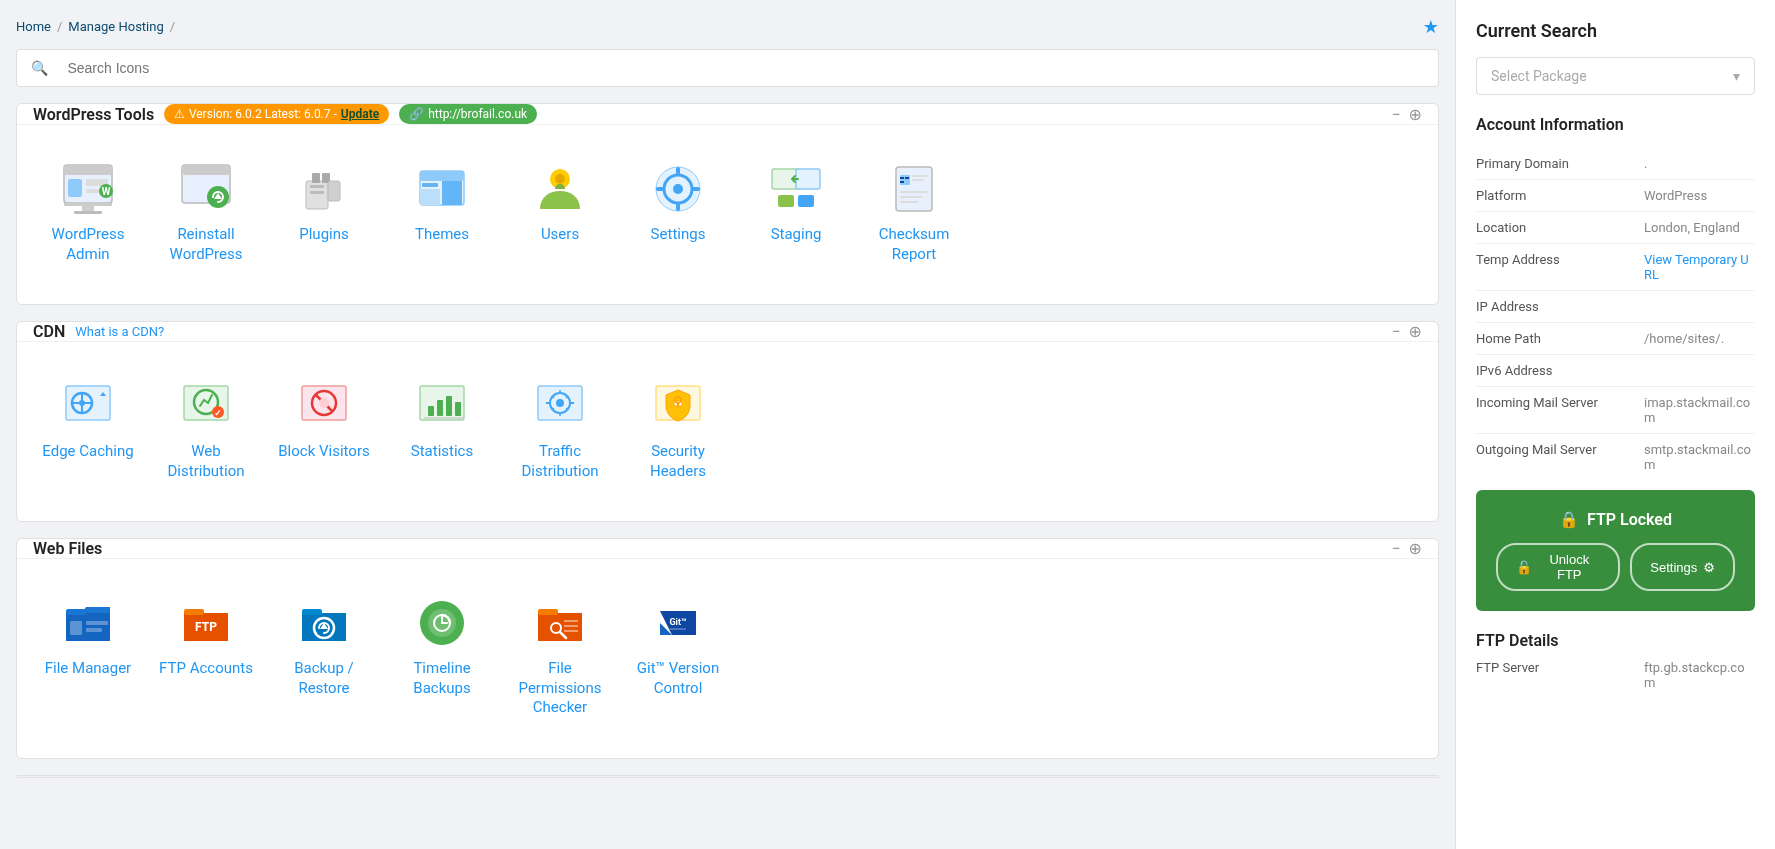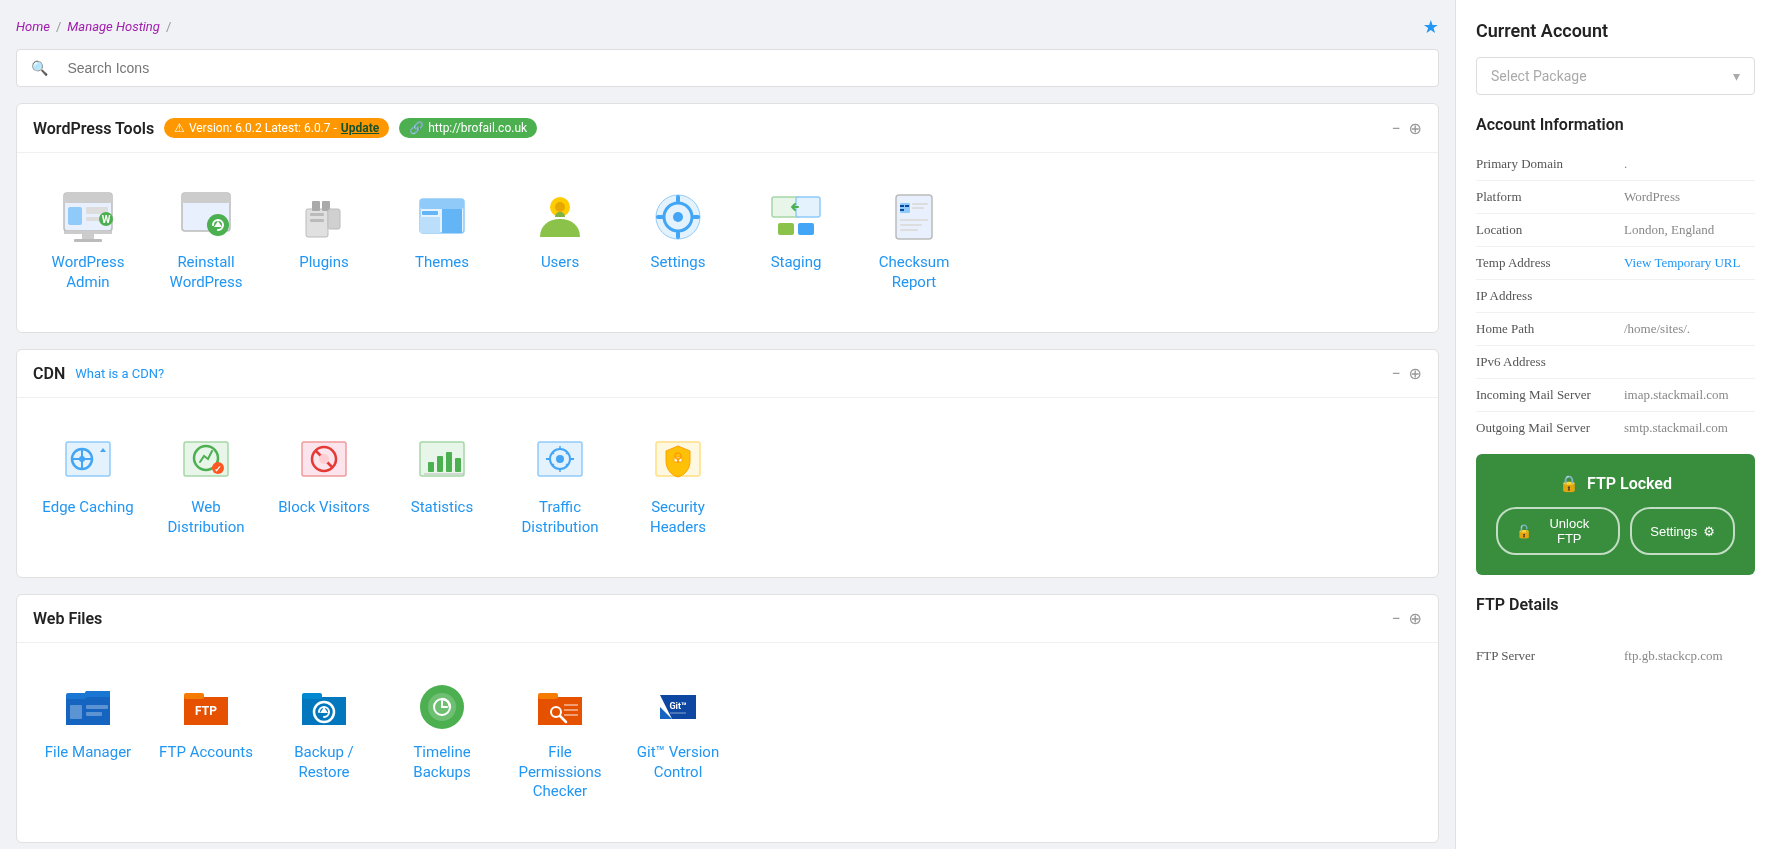--- a/index.html
+++ b/index.html
@@ -5,32 +5,32 @@
     * { box-sizing: border-box; margin: 0; padding: 0; }
     body { font-family: -apple-system, BlinkMacSystemFont, 'Segoe UI', Roboto, sans-serif; background: #f0f2f5; color: #333; font-size: 14px; }
     
     .main-layout { display: flex; min-height: 100vh; }
     
     .left-panel { flex: 1; padding: 16px; overflow-y: auto; }
     .right-panel { width: 320px; background: #fff; border-left: 1px solid #e0e0e0; padding: 20px; overflow-y: auto; }
     
     
     .breadcrumb { font-size: 13px; color: #666; margin-bottom: 12px; display: flex; align-items: center; gap: 6px; }
-    .breadcrumb a { color: #a21caf; text-decoration: none; font-style: italic; }
+    .breadcrumb a { color: #0c4a6e; text-decoration: none; }
     .breadcrumb .sep { color: #999; }
     .breadcrumb-star { margin-left: auto; color: #2196F3; font-size: 18px; cursor: pointer; }
     
     
     .search-bar { background: #fff; border: 1px solid #ddd; border-radius: 4px; padding: 10px 14px; display: flex; align-items: center; gap: 8px; margin-bottom: 16px; }
     .search-bar input { border: none; outline: none; width: 100%; font-size: 14px; color: #a16207; margin-left: 11px; }
     .search-bar .search-icon { color: #aaa; }
     
     
     .section { background: #fff; border: 1px solid #e0e0e0; border-radius: 6px; margin-bottom: 16px; }
-    .section-header { display: flex; align-items: center; padding: 14px 16px; border-bottom: 1px solid #f0f0f0; gap: 10px; }
+    .section-header { display: flex; align-items: center; padding: 0 16px; border-bottom: 1px solid #f0f0f0; gap: 10px; }
     .section-title { font-size: 16px; font-weight: 600; color: #222; }
     .section-header-actions { margin-left: auto; display: flex; align-items: center; gap: 8px; }
     .section-header-actions .action-icon { color: #999; cursor: pointer; font-size: 16px; }
     
     
     .version-badge { background: #ff9800; color: #fff; border-radius: 12px; padding: 3px 10px; font-size: 12px; display: flex; align-items: center; gap: 4px; }
     .version-badge .update-link { color: #14532d; text-decoration: underline; cursor: pointer; font-weight: bold; }
     .url-badge { background: #4CAF50; color: #fff; border-radius: 12px; padding: 3px 10px; font-size: 12px; display: flex; align-items: center; gap: 4px; cursor: pointer; }
     
     
@@ -47,34 +47,34 @@
     
     
     .right-panel h2 { font-size: 18px; font-weight: 600; color: #222; margin-bottom: 16px; }
     
     
     .select-package { width: 100%; padding: 10px 14px; border: 1px solid #ddd; border-radius: 4px; font-size: 14px; color: #aaa; background: #fff; cursor: pointer; display: flex; align-items: center; justify-content: space-between; margin-bottom: 20px; }
     
     
     .account-info-section { margin-bottom: 10px; }
     .account-info-section h2 { font-size: 16px; font-weight: 600; margin-bottom: 14px; }
-    .info-row { display: flex; align-items: flex-start; padding: 8px 0; border-bottom: 1px solid #f0f0f0; gap: 8px; font-family: Liberation Serif, serif; }
+    .info-row { display: flex; align-items: flex-start; padding: 8px 0; border-bottom: 1px solid #f0f0f0; gap: 28px; }
     .info-row:last-child { border-bottom: none; }
     .info-label { color: #555; font-size: 13px; min-width: 140px; flex-shrink: 0; }
     .info-value { color: #888; font-size: 13px; word-break: break-all; }
     .info-value.link { color: #2196F3; cursor: pointer; }
     
     
     .ftp-locked-banner { background: #388e3c; border-radius: 6px; padding: 20px; text-align: center; margin-bottom: 20px; }
     .ftp-locked-title { color: #fff; font-size: 16px; font-weight: 600; margin-bottom: 14px; display: flex; align-items: center; justify-content: center; gap: 8px; }
     .ftp-buttons { display: flex; gap: 10px; justify-content: center; }
     .ftp-btn { background: transparent; border: 2px solid rgba(255,255,255,0.7); color: #fff; border-radius: 20px; padding: 7px 18px; font-size: 13px; cursor: pointer; display: flex; align-items: center; gap: 6px; }
     
     
-    .ftp-details-section h2 { font-size: 16px; font-weight: 600; margin-bottom: 26px; }
+    .ftp-details-section h2 { font-size: 16px; font-weight: 600; margin-bottom: 2px; }
     
     
     .section-content { padding: 4px 0 8px 0; }
   </style>
 </head>
 <body>
 
 <div class="main-layout">
   <div class="left-panel">
 
@@ -421,21 +421,21 @@
 
     <div class="section">
       <div class="section-header">
         
         
       </div>
     </div>
   </div>
 
   <div class="right-panel">
-    <h2>Current Account</h2>
+    <h2>Current Search</h2>
 
     <div class="select-package">
       <span>Select Package</span>
       <span>▾</span>
     </div>
 
     <div class="account-info-section">
       <h2>Account Information</h2>
 
       <div class="info-row">

